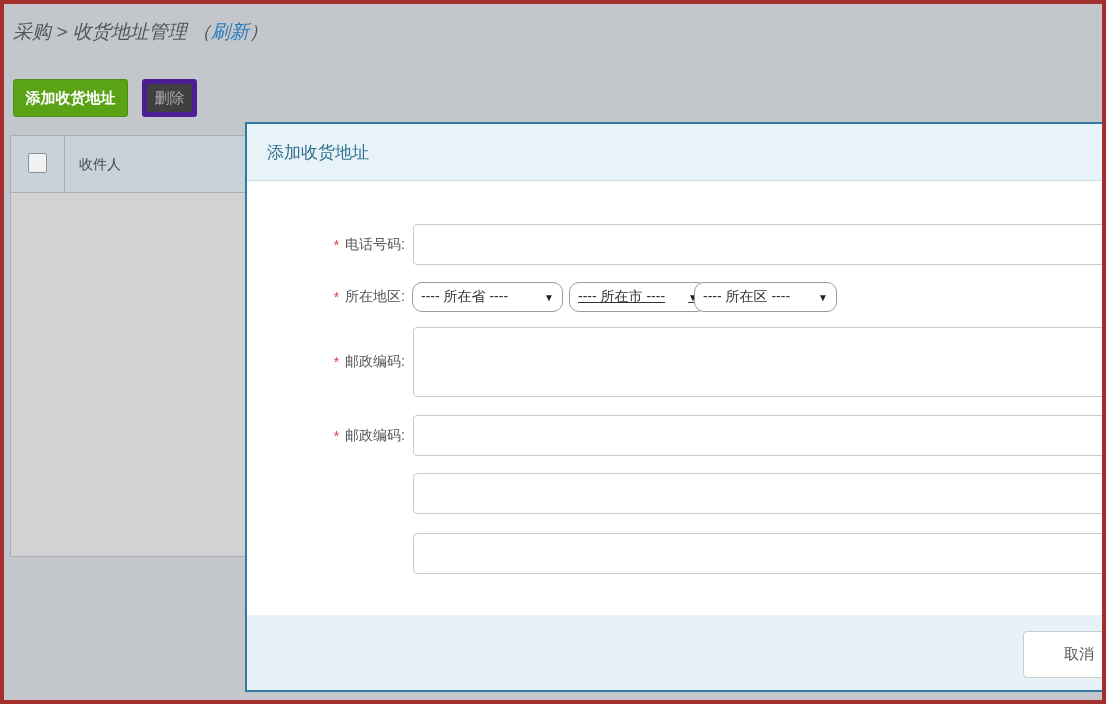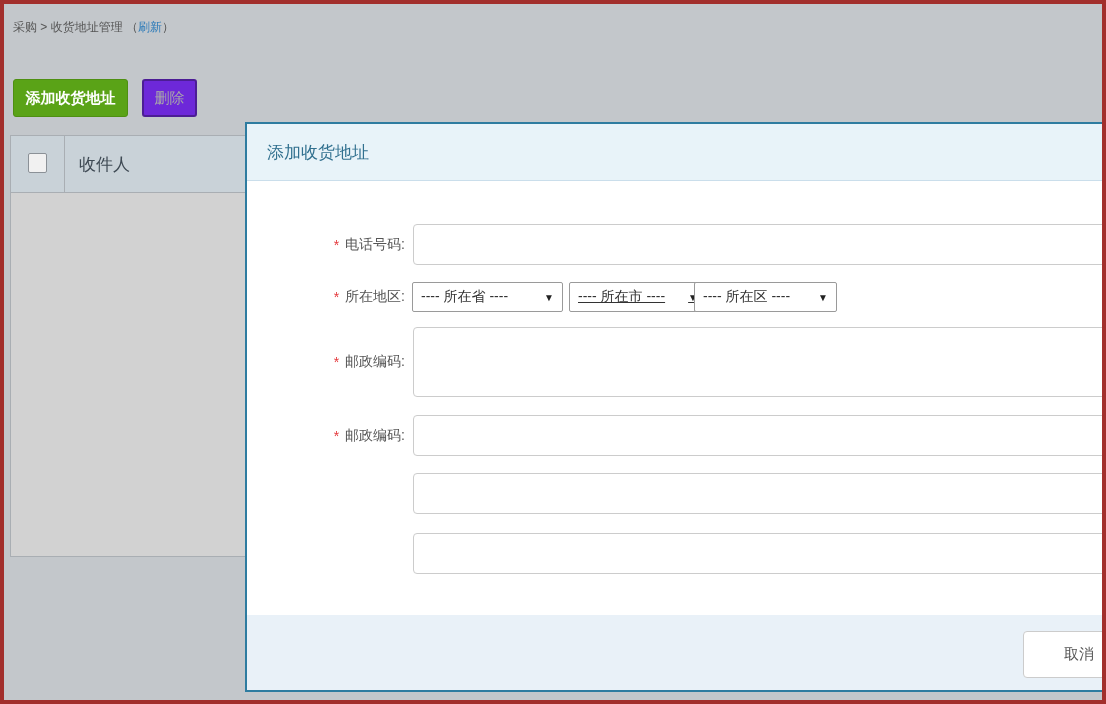--- a/index.html
+++ b/index.html
@@ -7,34 +7,34 @@
     width:1106px;height:704px;position:relative;overflow:hidden;
     background:#c3c7cb;
     font-family:"Liberation Sans","DejaVu Sans",sans-serif;
     -webkit-font-smoothing:antialiased;
   }
   .abs{position:absolute;}
   
   .frame{position:absolute;inset:0;border:4px solid #a22f2c;pointer-events:none;z-index:90;}
 
   
-  .breadcrumb{left:13px;top:19px;font-size:12px;color:#555;z-index:1;}
+  .breadcrumb{left:13px;top:19px;font-size:19px;color:#555;z-index:1;font-style:italic;}
   .breadcrumb .link{color:#2a7ab9;cursor:pointer;}
 
   
   .btn-add{
     left:13px;top:79px;width:115px;height:38px;z-index:1;
     background:#5aa317;border:1px solid #4e8f12;border-radius:3px;
     color:#fff;font-size:15px;font-weight:bold;
     display:flex;align-items:center;justify-content:center;cursor:pointer;
     box-sizing:border-box;
   }
   .btn-del{
     left:142px;top:79px;width:55px;height:38px;z-index:1;
-    background:#6d28d9;border:2px solid #4c1d95;border-radius:3px;
+    background:#404040;border:5px solid #4c1d95;border-radius:3px;
     color:#a9a9a9;font-size:15px;
     display:flex;align-items:center;justify-content:center;
     box-sizing:border-box;
   }
 
   
   .table{
     left:10px;top:135px;width:1085px;height:422px;z-index:0;
     border:1px solid #a9aeb3;box-sizing:border-box;background:#d2d2d2;
   }
@@ -43,21 +43,21 @@
     background:#c9d2d8;border-bottom:1px solid #a9aeb3;box-sizing:border-box;
   }
   .checkbox{
     position:absolute;left:17px;top:17px;width:19px;height:20px;
     background:#f1f1f1;border:1px solid #8b9197;border-radius:2px;
     box-sizing:border-box;cursor:pointer;
   }
   .col-divider{position:absolute;left:53px;top:0;bottom:0;width:1px;background:#a9aeb3;}
   .th-label{
     position:absolute;left:68px;top:0;height:57px;line-height:57px;
-    color:#3f4a54;font-size:17px;
+    color:#3f4a54;font-size:14px;
   }
 
   
   .modal{
     left:245px;top:122px;right:-4px;height:570px;z-index:10;
     background:#fff;border:2px solid #2e7ca0;box-sizing:border-box;
   }
   .modal-header{
     position:absolute;left:0;top:0;right:0;height:57px;
     background:#e8f3f9;border-bottom:1px solid #cadeeb;box-sizing:border-box;
@@ -80,21 +80,21 @@
     font-family:"Liberation Sans","DejaVu Sans",sans-serif;color:#333;
   }
   .txt-area{
     position:absolute;left:166px;top:0;bottom:0;right:-12px;
     border:1px solid #ccc;border-radius:4px;background:#fff;
     font-size:14px;padding:8px 10px;box-sizing:border-box;outline:none;resize:none;
     font-family:"Liberation Sans","DejaVu Sans",sans-serif;color:#333;
   }
   .select{
     position:absolute;top:0;bottom:0;
-    border:1px solid #9a9a9a;border-radius:2px;background:#fff;
+    border:1px solid #9a9a9a;border-radius:10px;background:#fff;
     display:flex;align-items:center;justify-content:space-between;
     padding:0 8px;font-size:14px;color:#333;cursor:pointer;box-sizing:border-box;
   }
   .select .arrow{font-size:10px;color:#222;margin-left:6px;}
   .modal-footer{
     position:absolute;left:0;right:0;top:491px;bottom:0;
     background:#e9f1f8;
   }
   .btn-cancel{
     position:absolute;left:776px;top:16px;width:112px;height:47px;

